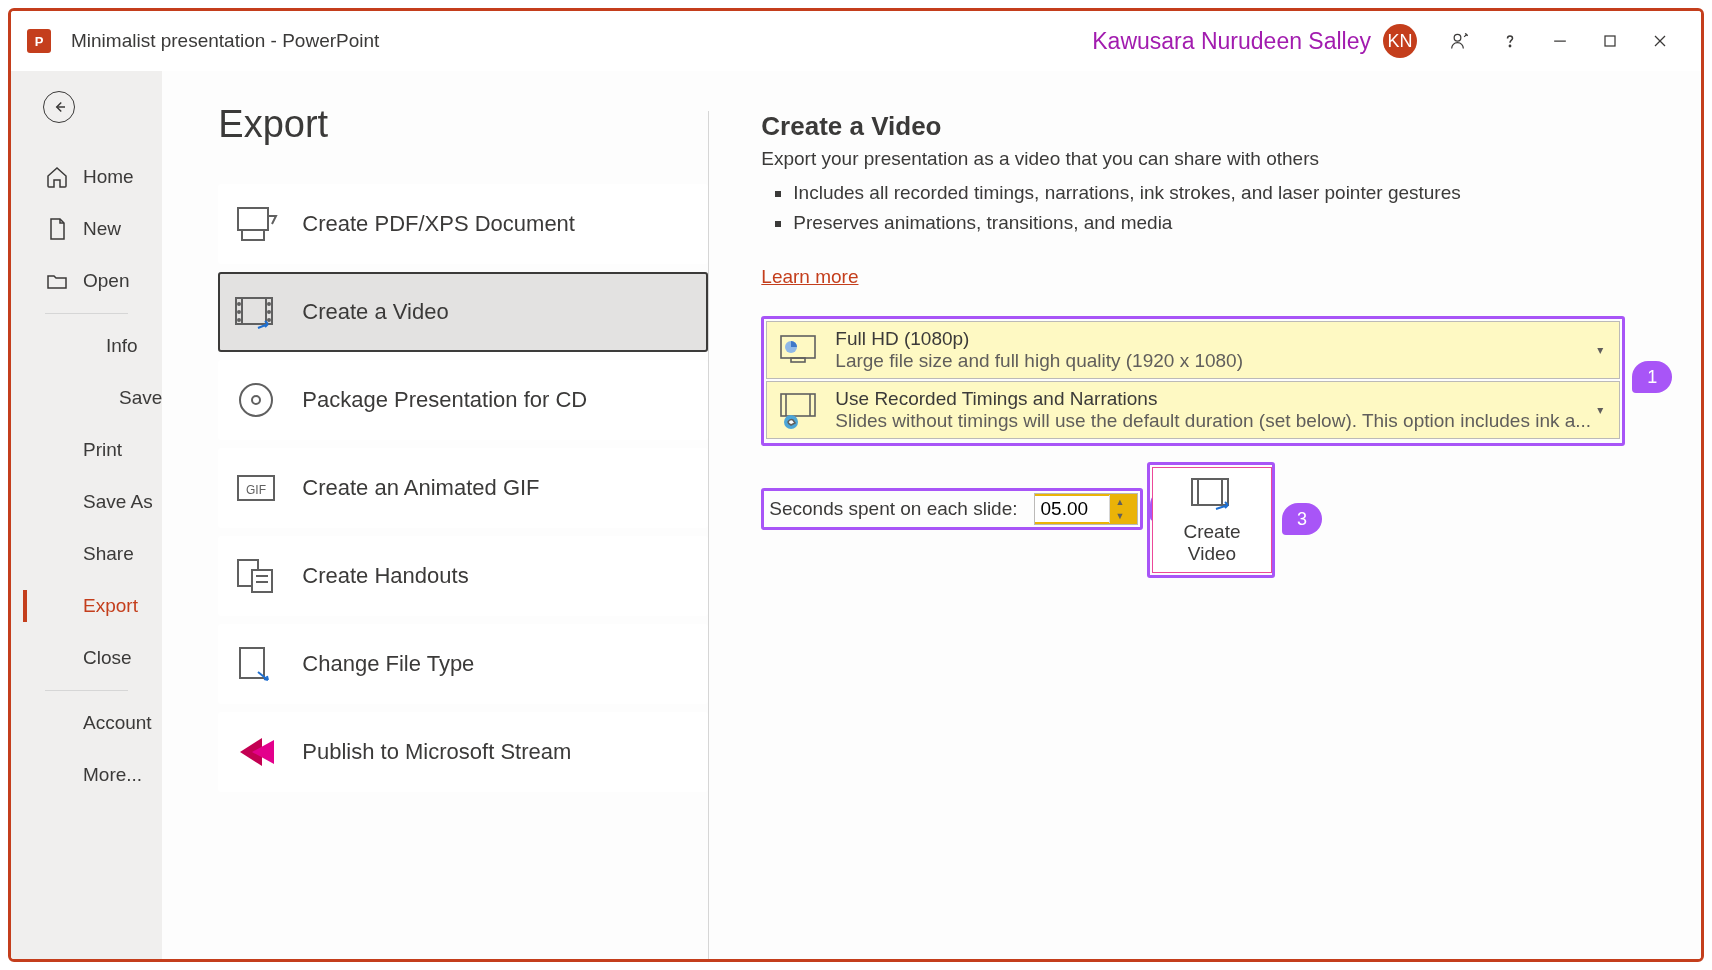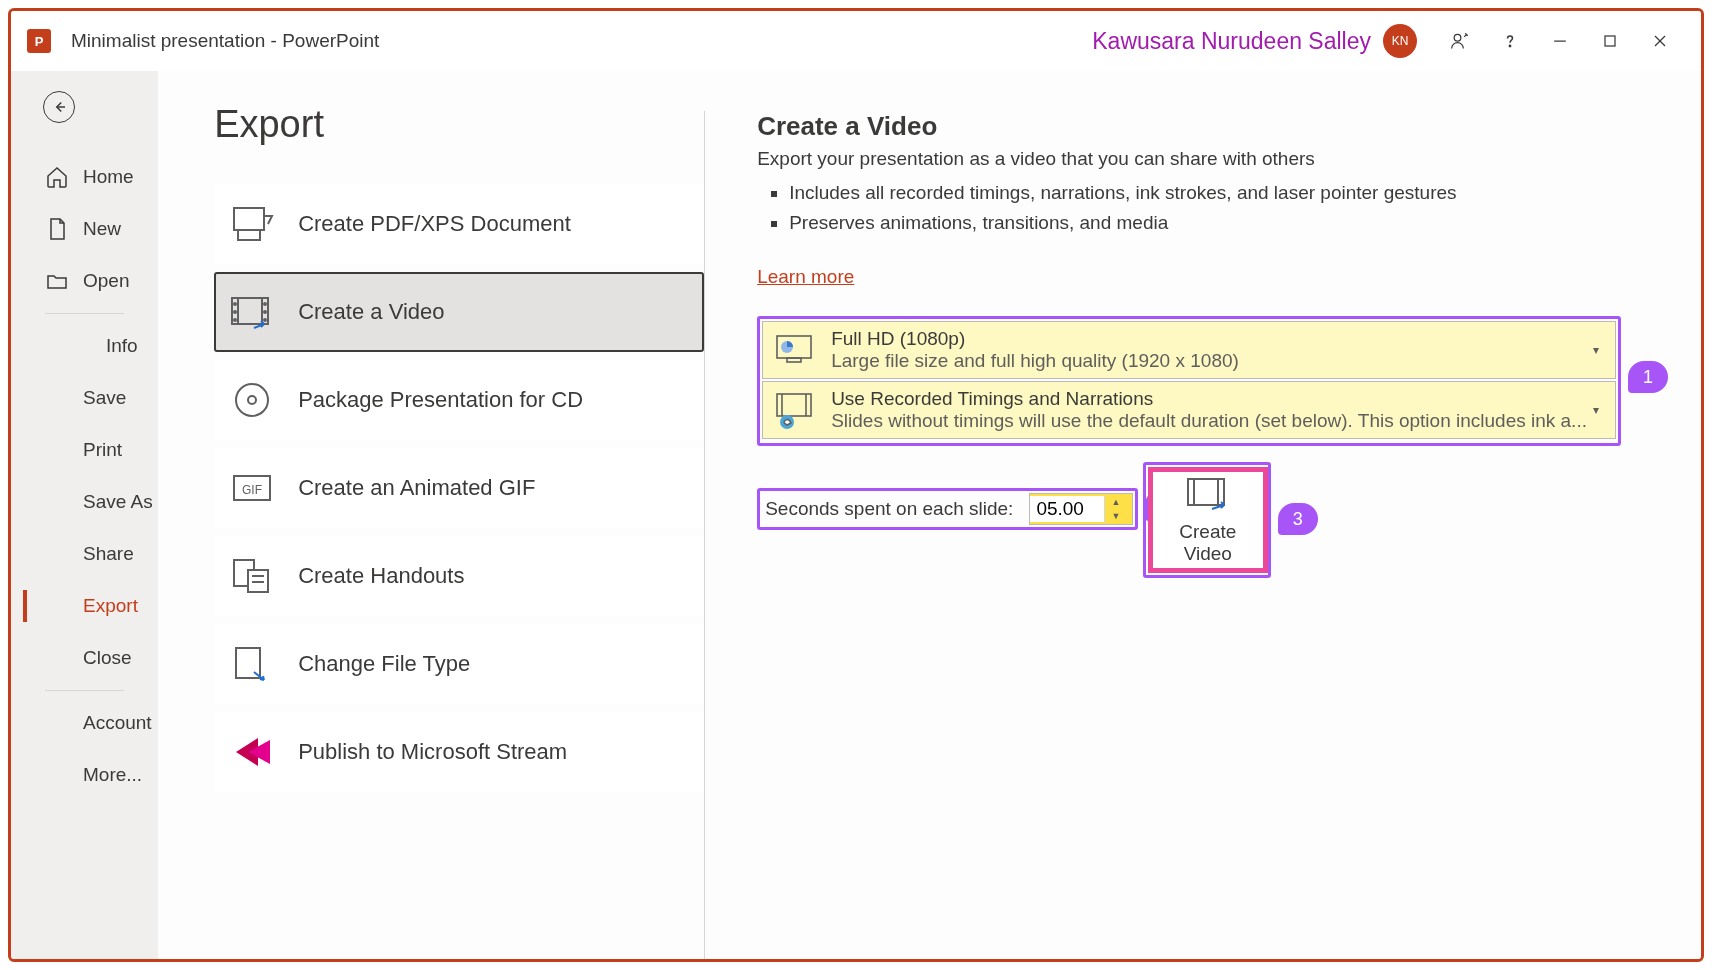--- a/index.html
+++ b/index.html
@@ -3,21 +3,21 @@
 <meta charset="utf-8">
 <style>
   * { box-sizing: border-box; margin: 0; padding: 0; font-family: "Segoe UI", Arial, sans-serif; }
   body { background: #fff; width: 1712px; height: 970px; overflow: hidden; }
   .frame { position: absolute; top: 8px; left: 8px; right: 8px; bottom: 8px; border: 3px solid #c43e1c; border-radius: 6px; background: #fff; overflow: hidden; }
   .titlebar { height: 60px; display: flex; align-items: center; padding: 0 16px; background: #fff; }
   .app-icon { width: 24px; height: 24px; background: #c43e1c; border-radius: 3px; display: flex; align-items: center; justify-content: center; color: #fff; font-weight: bold; font-size: 13px; margin-right: 20px; }
   .doc-title { font-size: 19px; color: #3b3a39; }
   .tb-spacer { flex: 1; }
   .user-name { font-size: 23px; color: #a21caf; margin-right: 12px; margin-left: 40px; }
-  .user-avatar { width: 34px; height: 34px; border-radius: 50%; background: #c43e1c; color: #fff; display: flex; align-items: center; justify-content: center; font-size: 12px; margin-right: 18px; }
+  .user-avatar { width: 34px; height: 34px; border-radius: 50%; background: #c43e1c; color: #fff; display: flex; align-items: center; justify-content: center; font-size: 18px; margin-right: 18px; }
   .tb-btn { width: 50px; height: 40px; display: flex; align-items: center; justify-content: center; color: #3b3a39; }
   .tb-btn svg { width: 20px; height: 20px; }
   .body { display: flex; height: calc(100% - 60px); }
   .sidebar { width: 210px; background: #f0efee; padding-top: 20px; position: relative; }
   .back-btn { width: 32px; height: 32px; border: 1.5px solid #3b3a39; border-radius: 50%; display: flex; align-items: center; justify-content: center; margin-left: 32px; margin-bottom: 28px; }
   .nav-item { display: flex; align-items: center; height: 52px; padding-left: 34px; font-size: 19px; color: #3b3a39; cursor: pointer; position: relative; }
   .nav-item.active { color: #c43e1c; }
   .nav-item.active::before { content: ""; position: absolute; left: 12px; top: 10px; bottom: 10px; width: 4px; background: #c43e1c; }
   .nav-icon { width: 24px; height: 24px; margin-right: 14px; flex-shrink: 0; color: #3b3a39; }
   .nav-divider { height: 1px; background: #d6d6d6; margin: 6px 34px; }
@@ -40,26 +40,26 @@
   .tag2 { right: -50px; top: -2px; }
   .tag3 { right: -50px; top: 38px; }
   .dropdown { border: 1px solid #bcbab8; background: #fef9c3; padding: 6px 10px; display: flex; align-items: center; margin-bottom: 2px; }
   .dd-icon { width: 42px; height: 40px; margin-right: 16px; flex-shrink: 0; display:flex; align-items:center; justify-content:center; }
   .dd-text { flex: 1; overflow: hidden; }
   .dd-title { font-size: 19px; color: #3b3a39; }
   .dd-sub { font-size: 19px; color: #605e5c; white-space: nowrap; overflow: hidden; text-overflow: ellipsis; }
   .dd-arrow { font-size: 12px; color: #605e5c; padding: 0 6px; }
   .seconds-row { display: flex; align-items: center; position: relative; }
   .seconds-label { font-size: 19px; color: #3b3a39; margin-right: 16px; padding: 4px 0px 4px 3px;}
-  .spinner { border: 1px solid #bcbab8; background: #fde047; display: flex; align-items: center; height: 32px; width:104px; }
+  .spinner { border: 1px solid #bcbab8; background: #eab308; display: flex; align-items: center; height: 32px; width:104px; }
   .spinner input { border: none; width: 74px; font-size: 19px; padding: 2px 6px; outline: none; }
   .spinner-btns { display: flex; flex-direction: column; border-left: 1px solid #d6d6d6; }
   .spinner-btns span { font-size: 9px; line-height: 10px; padding: 2px 6px; color: #605e5c; cursor:pointer;}
   .create-btn-wrap { margin-top:8px; display:inline-block;}
-  .create-btn { width: 120px; height: 106px; border: 5px solid #ec4899; background: #fff; display: flex; flex-direction: column; align-items: center; justify-content: center; font-size: 19px; color: #3b3a39; }
+  .create-btn { width: 120px; height: 106px; border: 1px solid #ec4899; background: #fff; display: flex; flex-direction: column; align-items: center; justify-content: center; font-size: 19px; color: #3b3a39; }
   .cb-icon { width: 48px; height: 40px; margin-bottom: 6px; }
 </style>
 </head>
 <body>
 
 <div class="frame">
   <div class="titlebar">
     <div class="app-icon">P</div>
     <div class="doc-title">Minimalist presentation  -  PowerPoint</div>
     <div class="tb-spacer"></div>
@@ -120,21 +120,21 @@
       <div class="nav-item">
         <svg class="nav-icon" viewBox="0 0 24 24" fill="none" stroke="currentColor" stroke-width="1.5">
             <path d="M3 7h6l2 2h10v10H3V7z"></path>
           </svg>
         <span>Open</span>
       </div>
       <div class="nav-divider"></div>
       <div class="nav-item" style="padding-left:95px;">
           <span>Info</span>
         </div>
-      <div class="nav-item" style="padding-left:72px;">
+      <div class="nav-item" style="padding-left:108px;">
           <span>Save</span>
         </div>
       <div class="nav-item" style="padding-left:72px;">
           <span>Print</span>
         </div>
       <div class="nav-item" style="padding-left:72px;">
           <span>Save As</span>
         </div>
       <div class="nav-item" style="padding-left:72px;">
           <span>Share</span>

